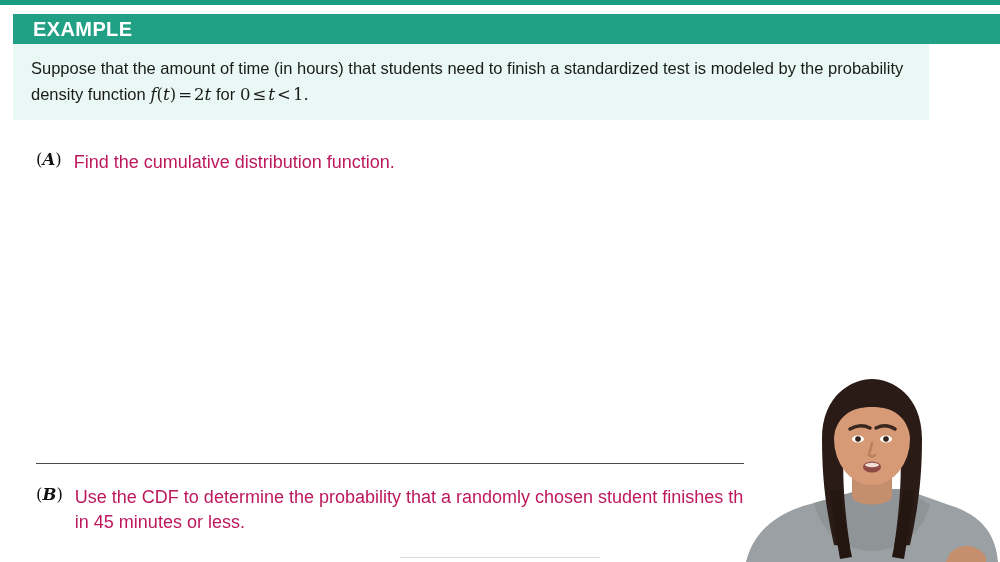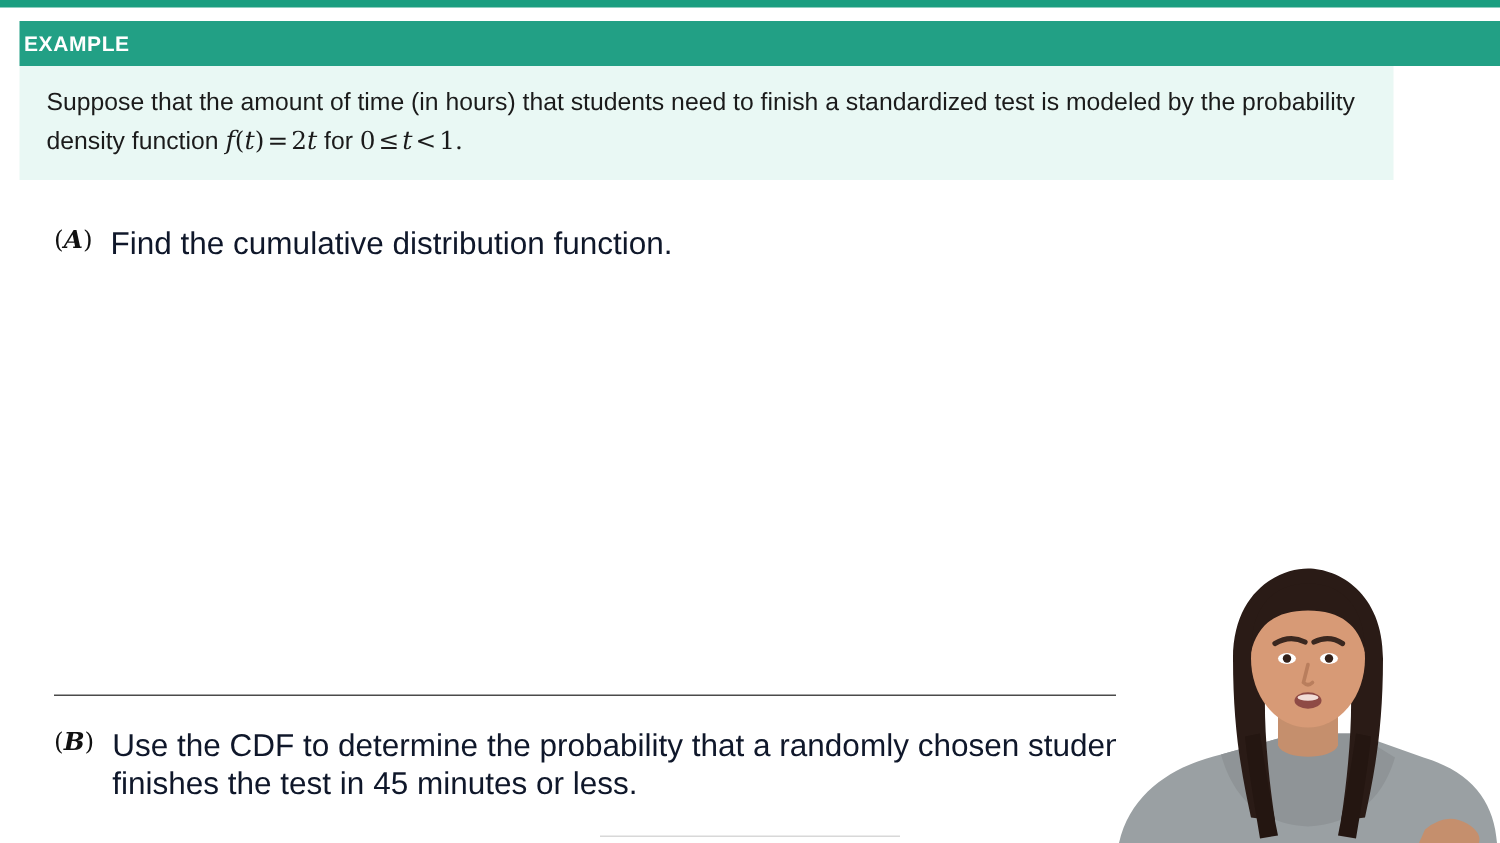--- a/index.html
+++ b/index.html
@@ -31,24 +31,24 @@
     top: 14px;
     left: 13px;
     width: 987px;
     height: 30px;
     background: #22a085;
     display: flex;
     align-items: center;
   }
   .example-label {
     color: #ffffff;
-    font-size: 14px;
+    font-size: 20px;
     font-weight: bold;
     letter-spacing: 0.4px;
-    padding-left: 3px;
+    padding-left: 20px;
   }
 
   
   .prompt-block {
     position: absolute;
     top: 44px;
     left: 13px;
     width: 916px;
     height: 76px;
     background: #e9f8f4;
@@ -96,22 +96,22 @@
     font-size: 16.5px;
     color: #111111;
     white-space: nowrap;
     flex: 0 0 auto;
   }
   .part-letter i {
     font-style: italic;
     font-weight: bold;
   }
   .part-text {
-    font-size: 21px;
-    color: #0f172a;
+    font-size: 18px;
+    color: #be185d;
     line-height: 25px;
     padding-left: 12px;
   }
 
   
   .divider {
     position: absolute;
     top: 463px;
     left: 36px;
     width: 930px;

